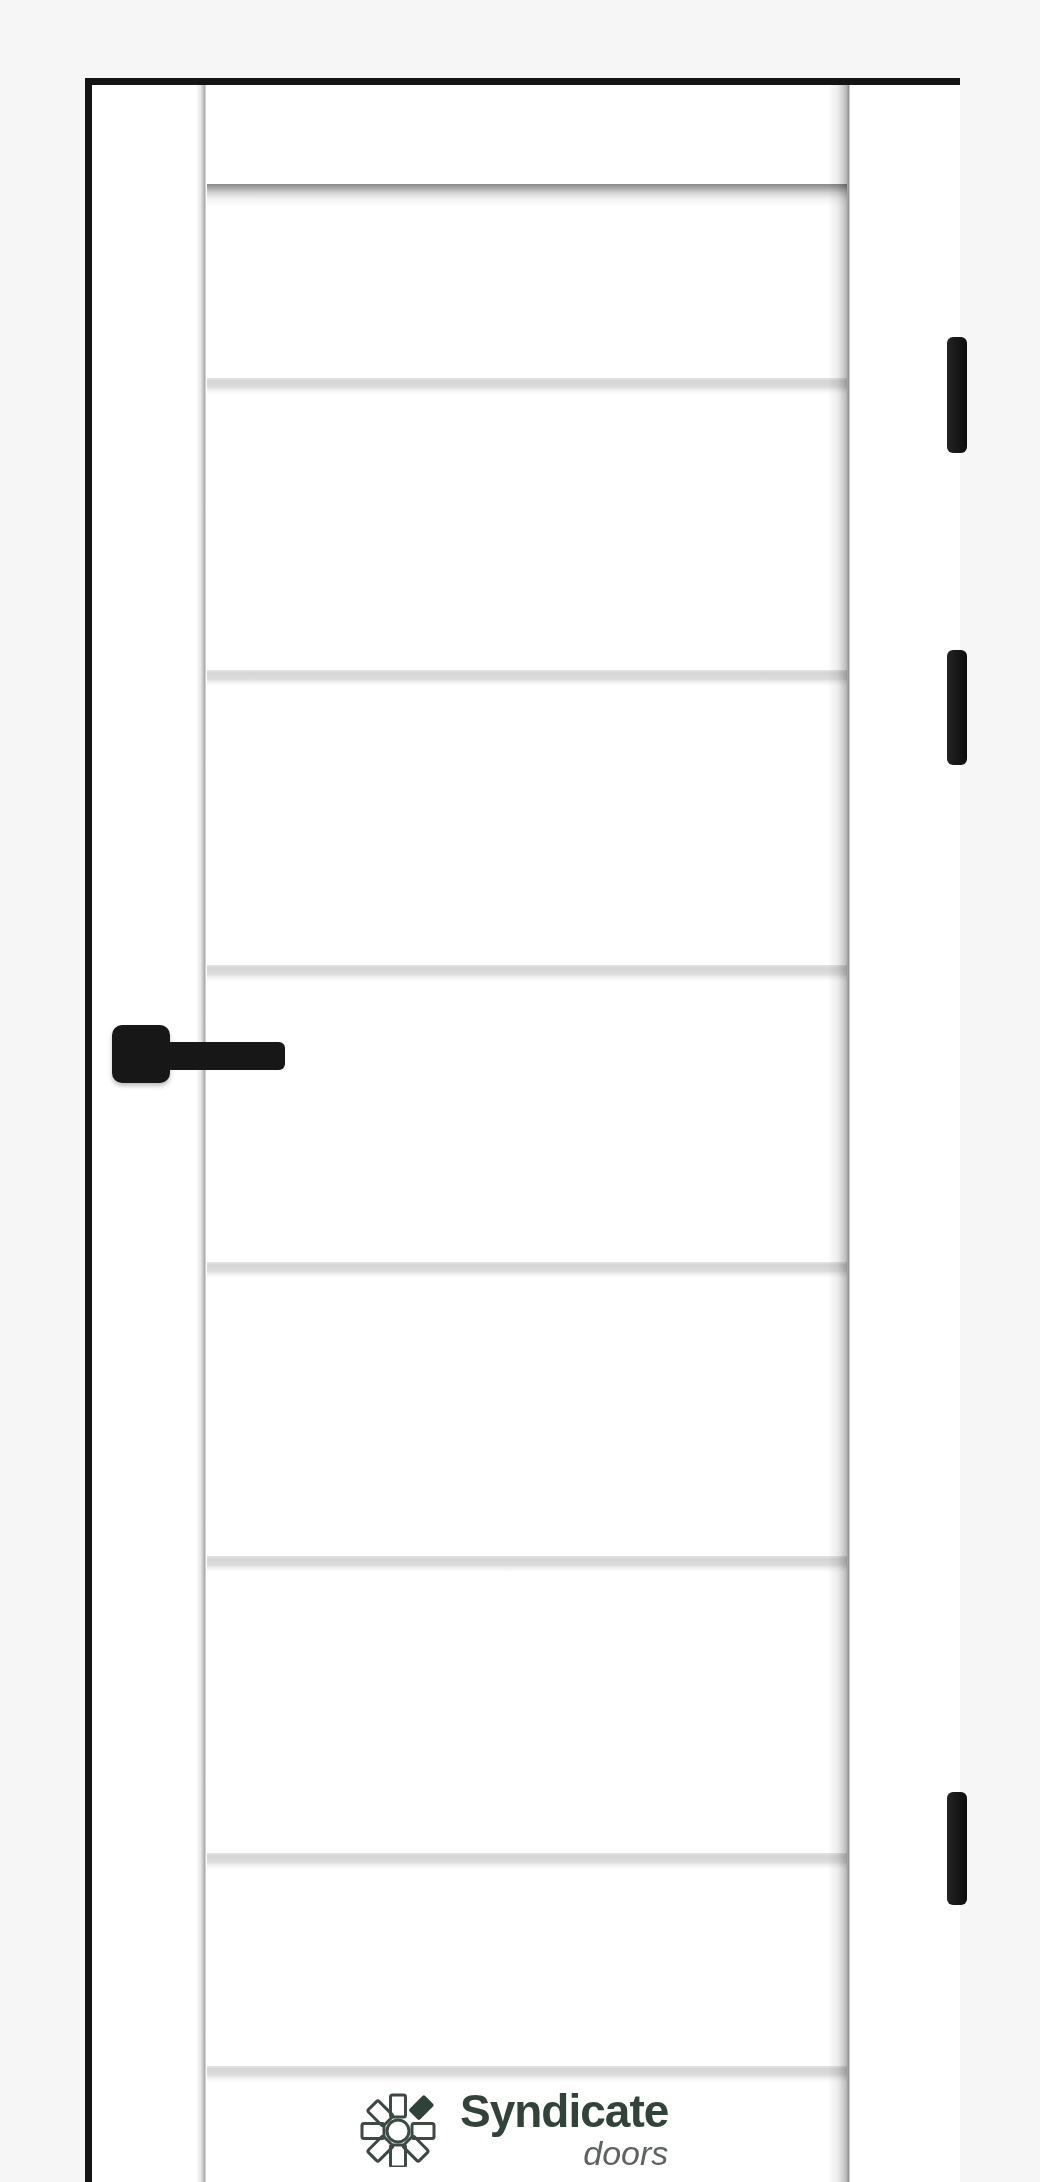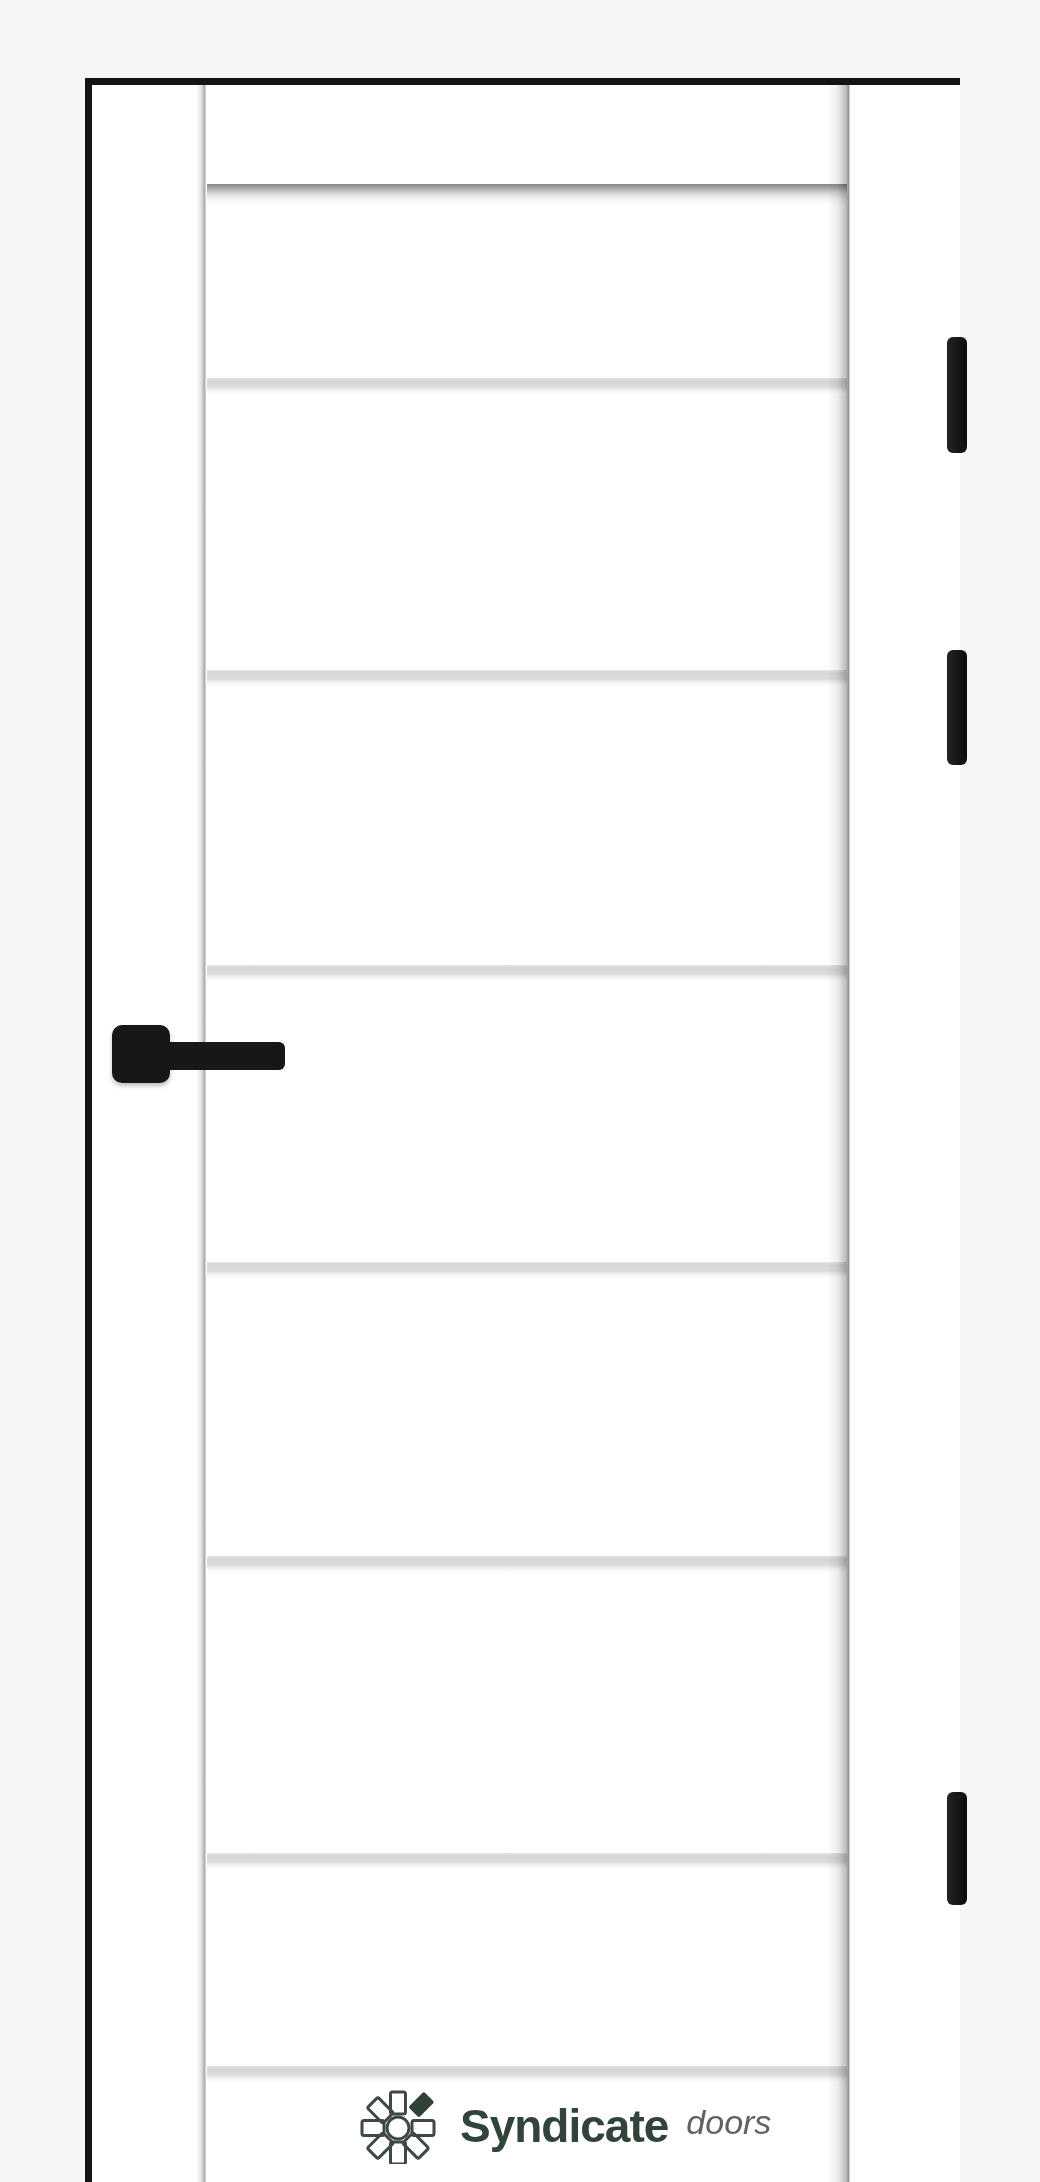--- a/index.html
+++ b/index.html
@@ -119,21 +119,21 @@
   }
 
   
   .brand-logo{
     position:absolute;
     left:360px;top:2088px;
     display:flex;align-items:center;gap:20px;
     z-index:4;
   }
   .brand-icon{width:80px;height:76px;display:block;}
-  .brand-text{display:flex;flex-direction:row;line-height:1;}
+  .brand-text{display:flex;flex-direction:column;line-height:1;align-items:flex-end;}
   .brand-name{
     font-size:46px;font-weight:bold;
     letter-spacing:-1px;
     color:var(--brand-green);
   }
   .brand-tagline{
     font-size:34px;font-style:italic;
     color:var(--brand-gray);
     margin-top:2px;margin-left:18px;
   }

